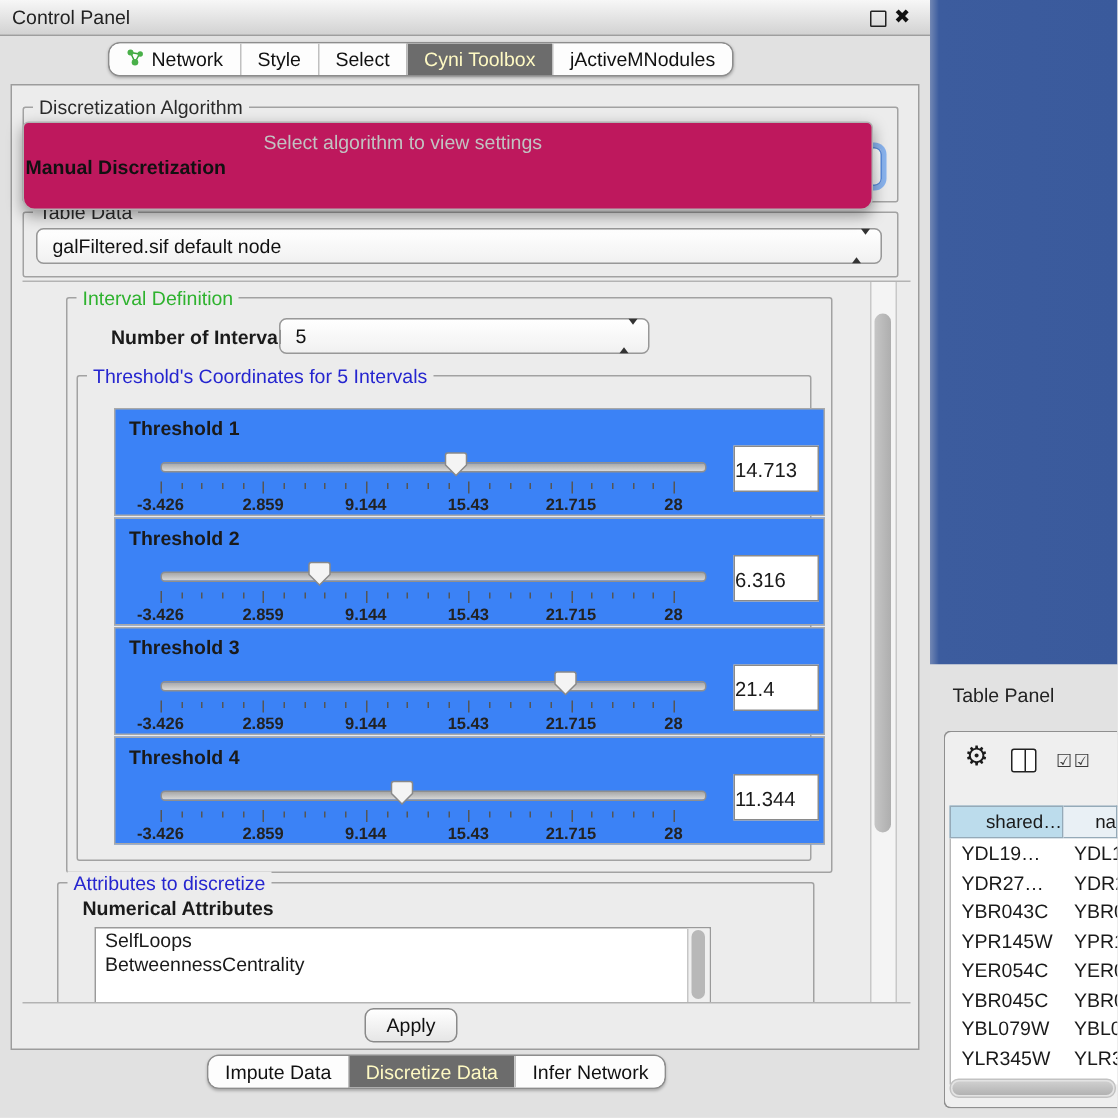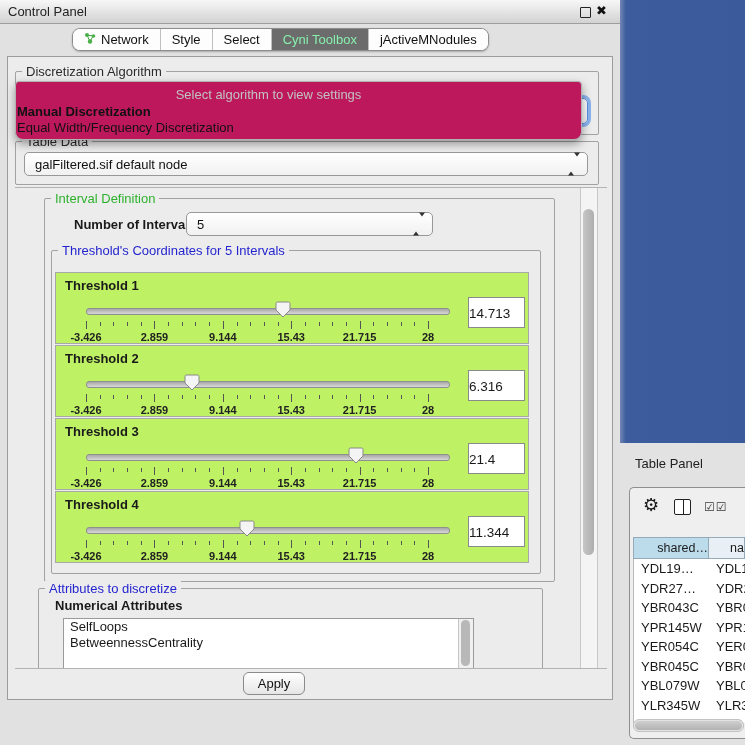--- a/index.html
+++ b/index.html
@@ -12,21 +12,21 @@
   .cp-titlebar .t{position:absolute;left:8px;top:4px;font-size:13px;color:#222;}
   .float-icon{position:absolute;left:580px;top:7px;width:9px;height:9px;border:1.6px solid #222;border-radius:1px;}
   .close-icon{position:absolute;left:596px;top:3px;font-size:13px;font-weight:bold;color:#111;}
   .tabstrip{position:absolute;display:flex;border:1px solid #8d8d8d;border-radius:8px;overflow:hidden;
        background:#fdfdfd;box-shadow:0 1px 2px rgba(0,0,0,.25);}
   #top-tabs{left:72px;top:28px;}
   #bottom-tabs{left:138px;top:703px;}
   .cp-tab{height:21px;line-height:21px;padding:0 11px;background:#fdfdfd;color:#111;
        border-left:1px solid #c0c0c0;display:flex;align-items:center;gap:5px;cursor:default;}
   .cp-tab:first-child{border-left:none;}
-  .cp-tab.sel{background:#6c6c6c;color:#86efac;justify-content:center;}
+  .cp-tab.sel{background:#6c6c6c;color:#fef9c3;justify-content:center;}
   .cp-main{position:absolute;left:7px;top:56px;width:604px;height:642px;background:#ececec;
        border:1px solid #9c9c9c;}
   .groupbox{position:absolute;border:1px solid #a2a2a2;border-radius:2px;}
   .legend{position:absolute;top:-8px;left:6px;background:#ececec;padding:0 4px;font-size:13px;white-space:nowrap;}
   .legend.dark{color:#2b2b2b;}
   .legend.green{color:#2eb22e;}
   .legend.blue{color:#2525cf;}
   .combo{position:absolute;background:linear-gradient(#ffffff,#f1f1f1);border:1px solid #989898;
        border-radius:5px;font-size:13px;color:#111;}
   .combo .val{position:absolute;left:10px;top:50%;transform:translateY(-50%);white-space:nowrap;}
@@ -47,21 +47,21 @@
   .popup-item{position:absolute;left:1px;height:15px;line-height:15px;font-size:13px;color:#111;white-space:nowrap;}
   .popup-item.b{font-weight:bold;top:22px;}
   .popup-item.r{top:38px;}
   
   .scrollpane{position:absolute;left:7px;top:130px;width:592px;height:480px;overflow:hidden;
        border-top:1px solid #b3b3b3;border-bottom:1px solid #b3b3b3;background:#ececec;}
   .interval-group{left:29px;top:10px;width:509px;height:382px;}
   .noi-label{position:absolute;left:59px;top:29px;font-weight:bold;font-size:13px;}
   .noi-spinner{left:171px;top:24px;width:245px;height:22px;}
   .thresholds-group{left:36px;top:62px;width:488px;height:322px;}
-  .t-panel{position:absolute;left:40px;width:472px;height:70px;background:#bef264;border:1px solid #a8a8a8;}
+  .t-panel{position:absolute;left:61px;width:472px;height:70px;background:#3b82f6;border:1px solid #a8a8a8;}
   .t-label{position:absolute;left:9px;top:5px;font-weight:bold;font-size:13px;}
   .t-slider{position:absolute;left:30px;top:22px;width:362px;height:46px;}
   .t-track{position:absolute;left:0;top:13px;width:362px;height:5px;border-radius:3px;
        background:linear-gradient(#a8a8a8,#d8d8d8);border:1px solid #8f8f8f;}
   .t-ticks{position:absolute;left:0;top:26px;width:362px;height:9px;}
   .t-ticks i{position:absolute;top:1px;width:1px;height:4px;background:#555;}
   .t-ticks i.maj{top:0;height:8px;}
   .t-ticklabels{position:absolute;left:0;top:36px;width:362px;height:12px;}
   .t-ticklabels span{position:absolute;transform:translateX(-50%);font-size:11px;font-weight:bold;color:#222;white-space:nowrap;}
   .t-thumb{position:absolute;top:6px;}
@@ -151,21 +151,20 @@
       <span class="legend dark">Table Data</span>
       <div class="combo">
         <span class="val">galFiltered.sif default node</span>
         <span class="combo-arrows"><i class="arr-up"></i><i class="arr-dn"></i></span>
       </div>
     </div>
 
     <div class="popup">
       <div class="popup-hint">Select algorithm to view settings</div>
       <div class="popup-item b">Manual Discretization</div>
-      <div class="popup-item r">Equal Width/Frequency Discretization</div>
     </div>
 
     <div class="scrollpane">
       <div class="groupbox interval-group">
         <span class="legend green">Interval Definition</span>
       </div>
       <div class="noi-label">Number of Intervals</div>
       <div class="combo noi-spinner">
         <span class="val">5</span>
         <span class="combo-arrows"><i class="arr-up"></i><i class="arr-dn"></i></span>
@@ -373,20 +372,31 @@
         </div>
 
       <div class="vscrollbar">
         <div class="th"></div>
       </div>
     </div>
 
     <button class="apply-btn">Apply</button>
   </div>
 
+  <div class="tabstrip" id="bottom-tabs">
+      <div class="cp-tab">
+        <span>Impute Data</span>
+      </div>
+      <div class="cp-tab sel">
+        <span>Discretize Data</span>
+      </div>
+      <div class="cp-tab">
+        <span>Infer Network</span>
+      </div>
+    </div>
 </div>
 
 <div class="desktop">
   
 </div>
 
 <div class="table-area">
   <div class="tp-title">Table Panel</div>
   <div class="tp-window">
     <span class="gear">⚙</span>

